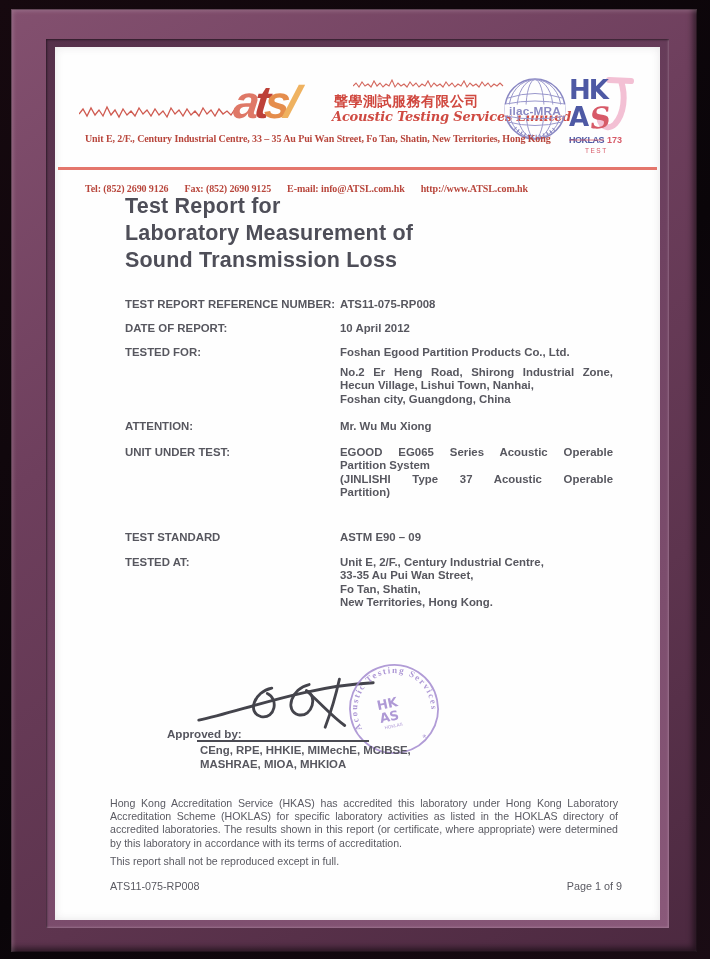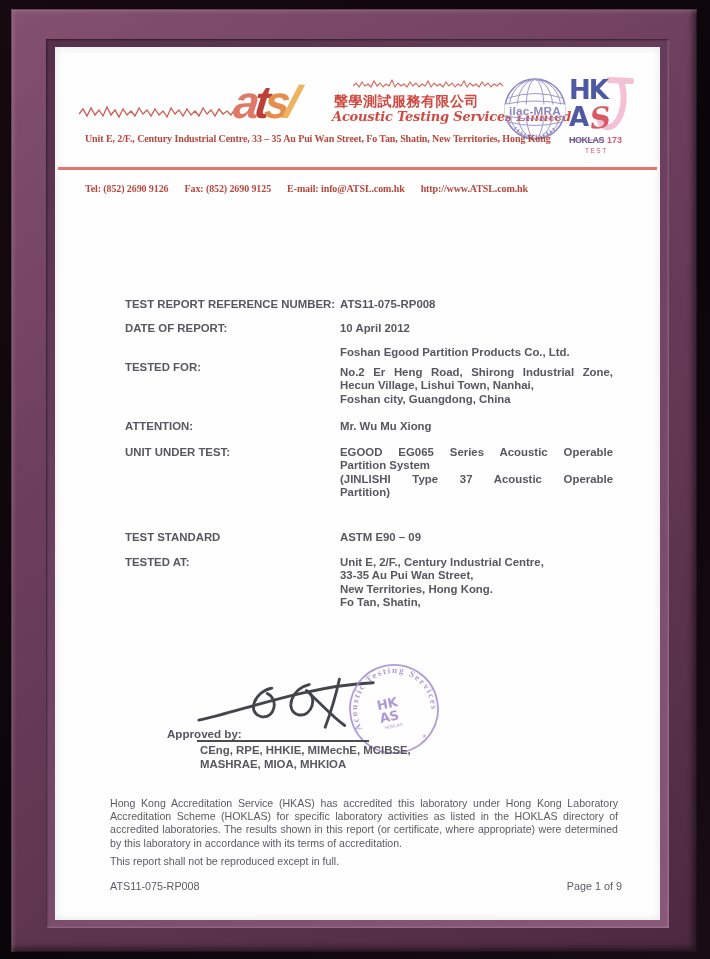--- a/index.html
+++ b/index.html
@@ -117,28 +117,33 @@
 
   <div id="addr1" class="addr">Unit E, 2/F., Century Industrial Centre, 33 – 35 Au Pui Wan Street, Fo Tan, Shatin, New Territories, Hong Kong</div>
   <div id="addr2" class="addr">
     <span>Tel: (852) 2690 9126</span>
     <span>Fax: (852) 2690 9125</span>
     <span>E-mail: info@ATSL.com.hk</span>
     <span>http://www.ATSL.com.hk</span>
   </div>
   <div class="rule"></div>
 
+  <div class="title">
+    <div>Test Report for</div>
+    <div>Laboratory Measurement of</div>
+    <div>Sound Transmission Loss</div>
+  </div>
 
   <div class="lbl" style="top:251px">TEST REPORT REFERENCE NUMBER:</div>
   <div class="val" style="top:251px">ATS11-075-RP008</div>
 
   <div class="lbl" style="top:275px">DATE OF REPORT:</div>
   <div class="val" style="top:275px">10 April 2012</div>
 
-  <div class="lbl" style="top:314px">TESTED FOR:</div>
+  <div class="lbl" style="top:299px">TESTED FOR:</div>
   <div class="val" style="top:299px">Foshan Egood Partition Products Co., Ltd.</div>
 
   <div class="vblock" style="top:319px">
     <div class="just">No.2 Er Heng Road, Shirong Industrial Zone,</div>
     <div>Hecun Village, Lishui Town, Nanhai,</div>
     <div>Foshan city, Guangdong, China</div>
   </div>
 
   <div class="lbl" style="top:373px">ATTENTION:</div>
   <div class="val" style="top:373px">Mr. Wu Mu Xiong</div>
@@ -151,22 +156,22 @@
     <div>Partition)</div>
   </div>
 
   <div class="lbl" style="top:484px">TEST STANDARD</div>
   <div class="val" style="top:484px">ASTM E90 – 09</div>
 
   <div class="lbl" style="top:509px">TESTED AT:</div>
   <div class="vblock" style="top:509px">
     <div>Unit E, 2/F., Century Industrial Centre,</div>
     <div>33-35 Au Pui Wan Street,</div>
+    <div>Fo Tan, Shatin,</div>
     <div>New Territories, Hong Kong.</div>
-    <div>Fo Tan, Shatin,</div>
   </div>
 
   <svg id="sig" width="178" height="64" viewBox="0 0 200 70">
     <g fill="none" stroke="#44444c" stroke-width="3.2" stroke-linecap="round">
       <path d="M2 52 C50 42 120 14 198 10"></path>
       <path d="M84 16 C64 20 56 44 72 48 C88 51 92 28 79 22"></path>
       <path d="M126 12 C106 16 98 42 114 46 C130 49 136 24 123 19"></path>
       <path d="M123 19 C140 34 152 48 166 58"></path>
       <path d="M160 6 C156 24 150 44 144 60"></path>
     </g>

